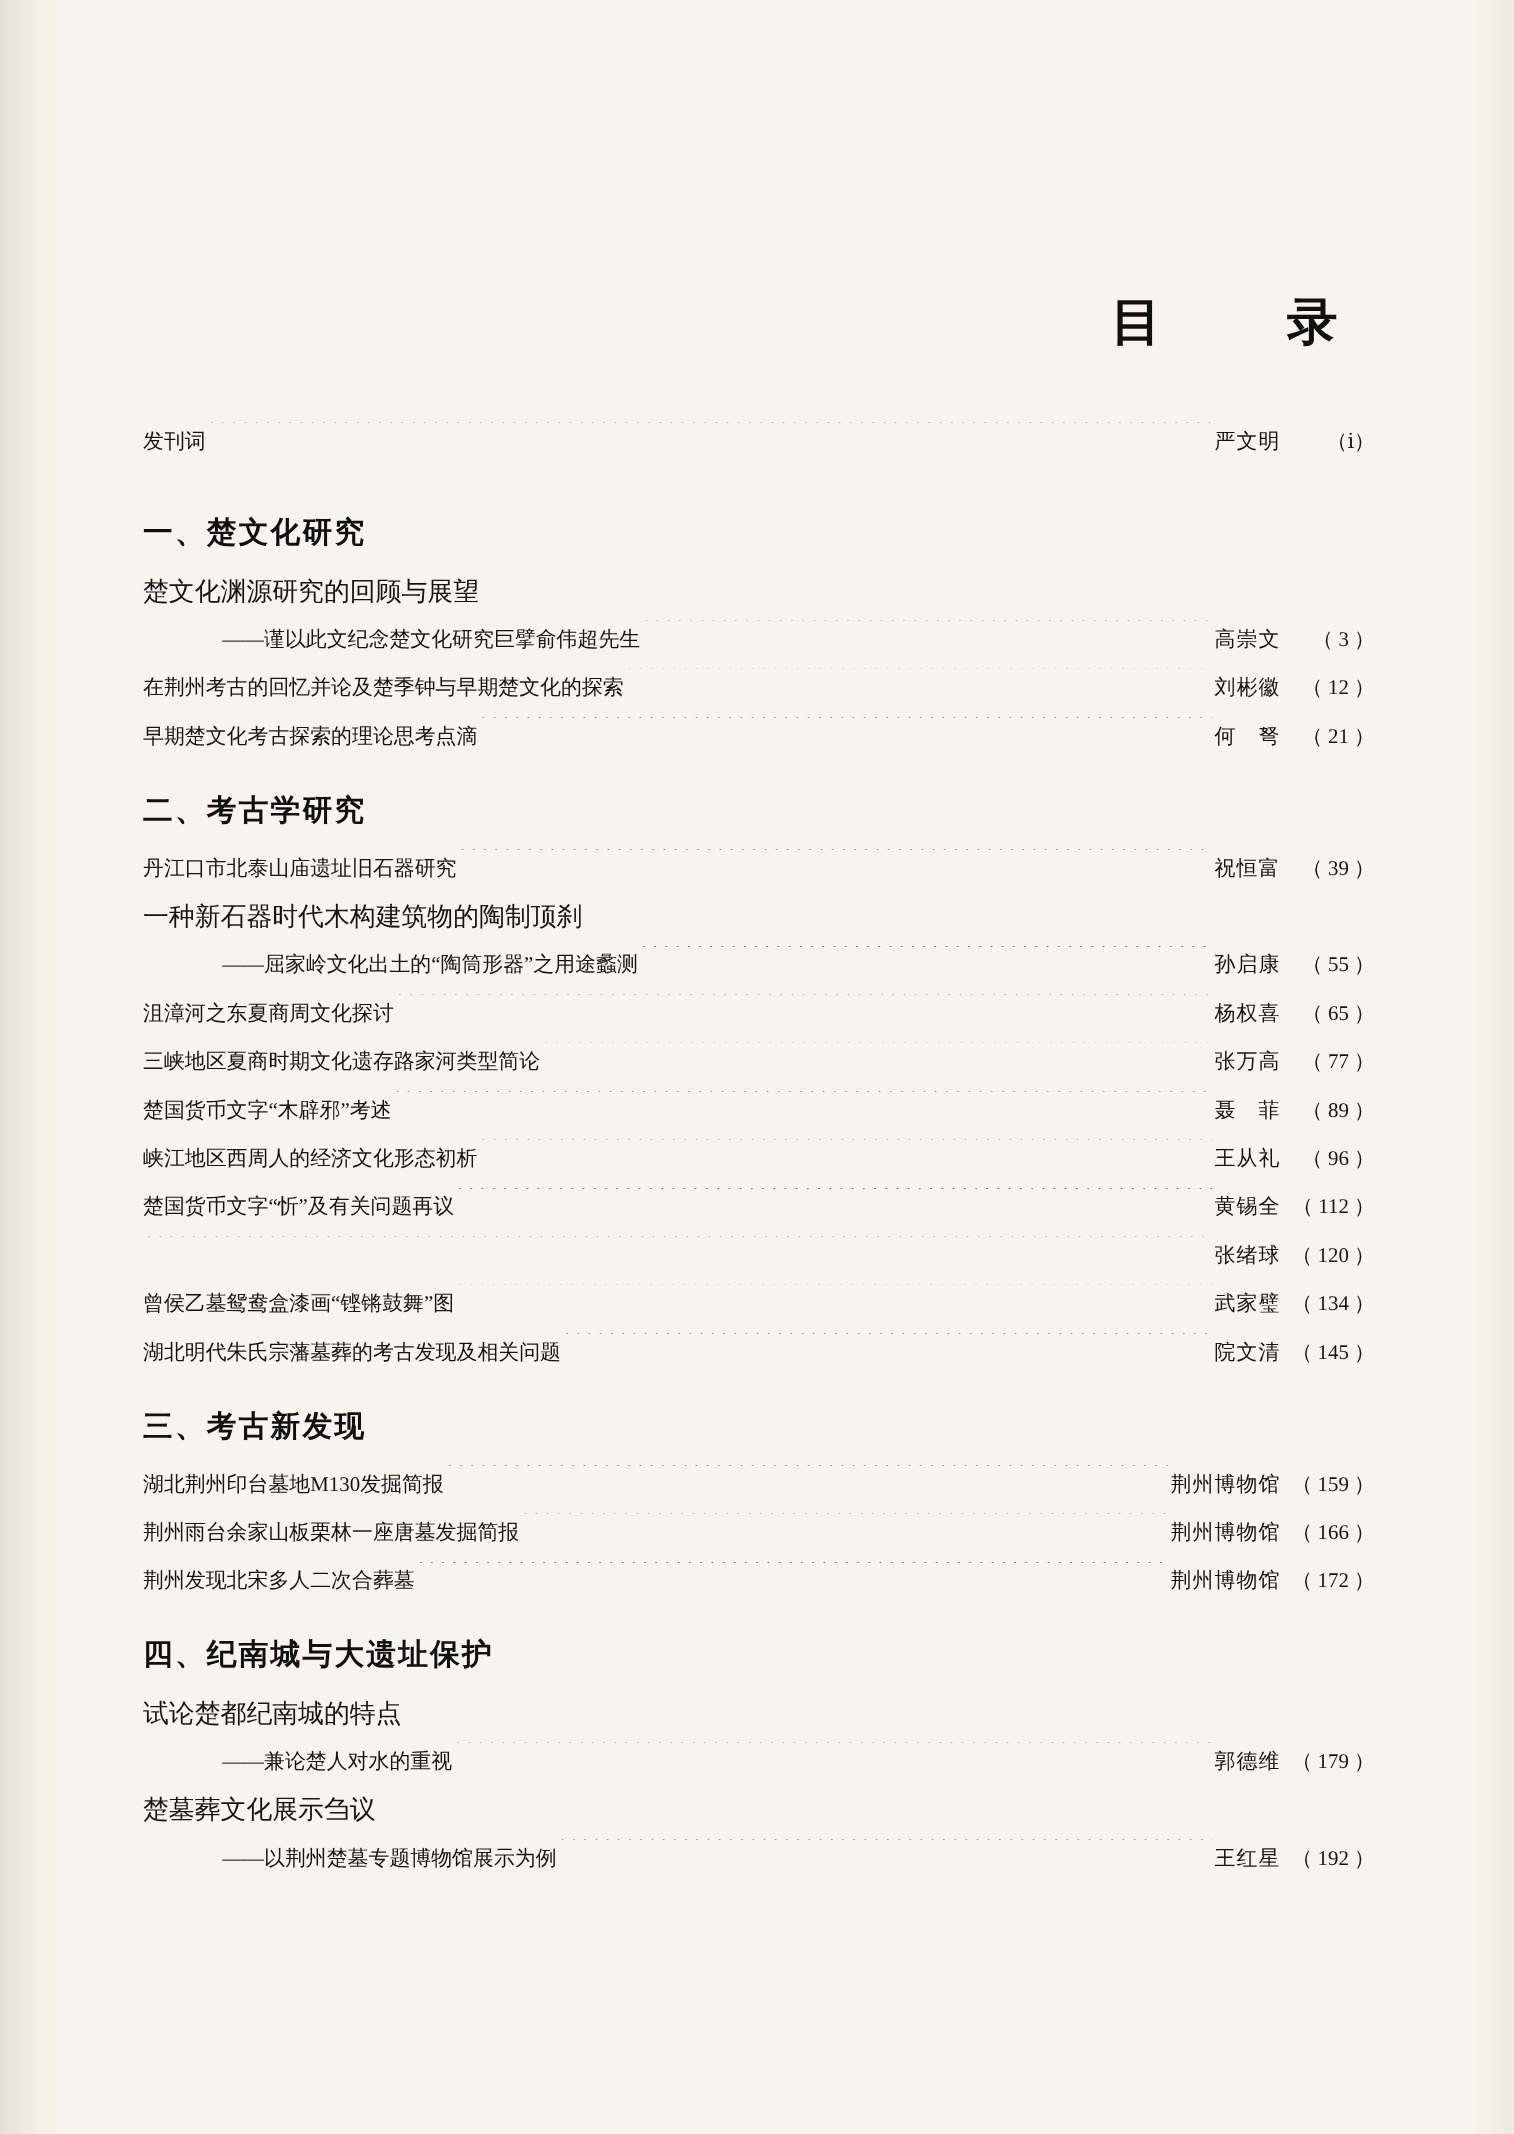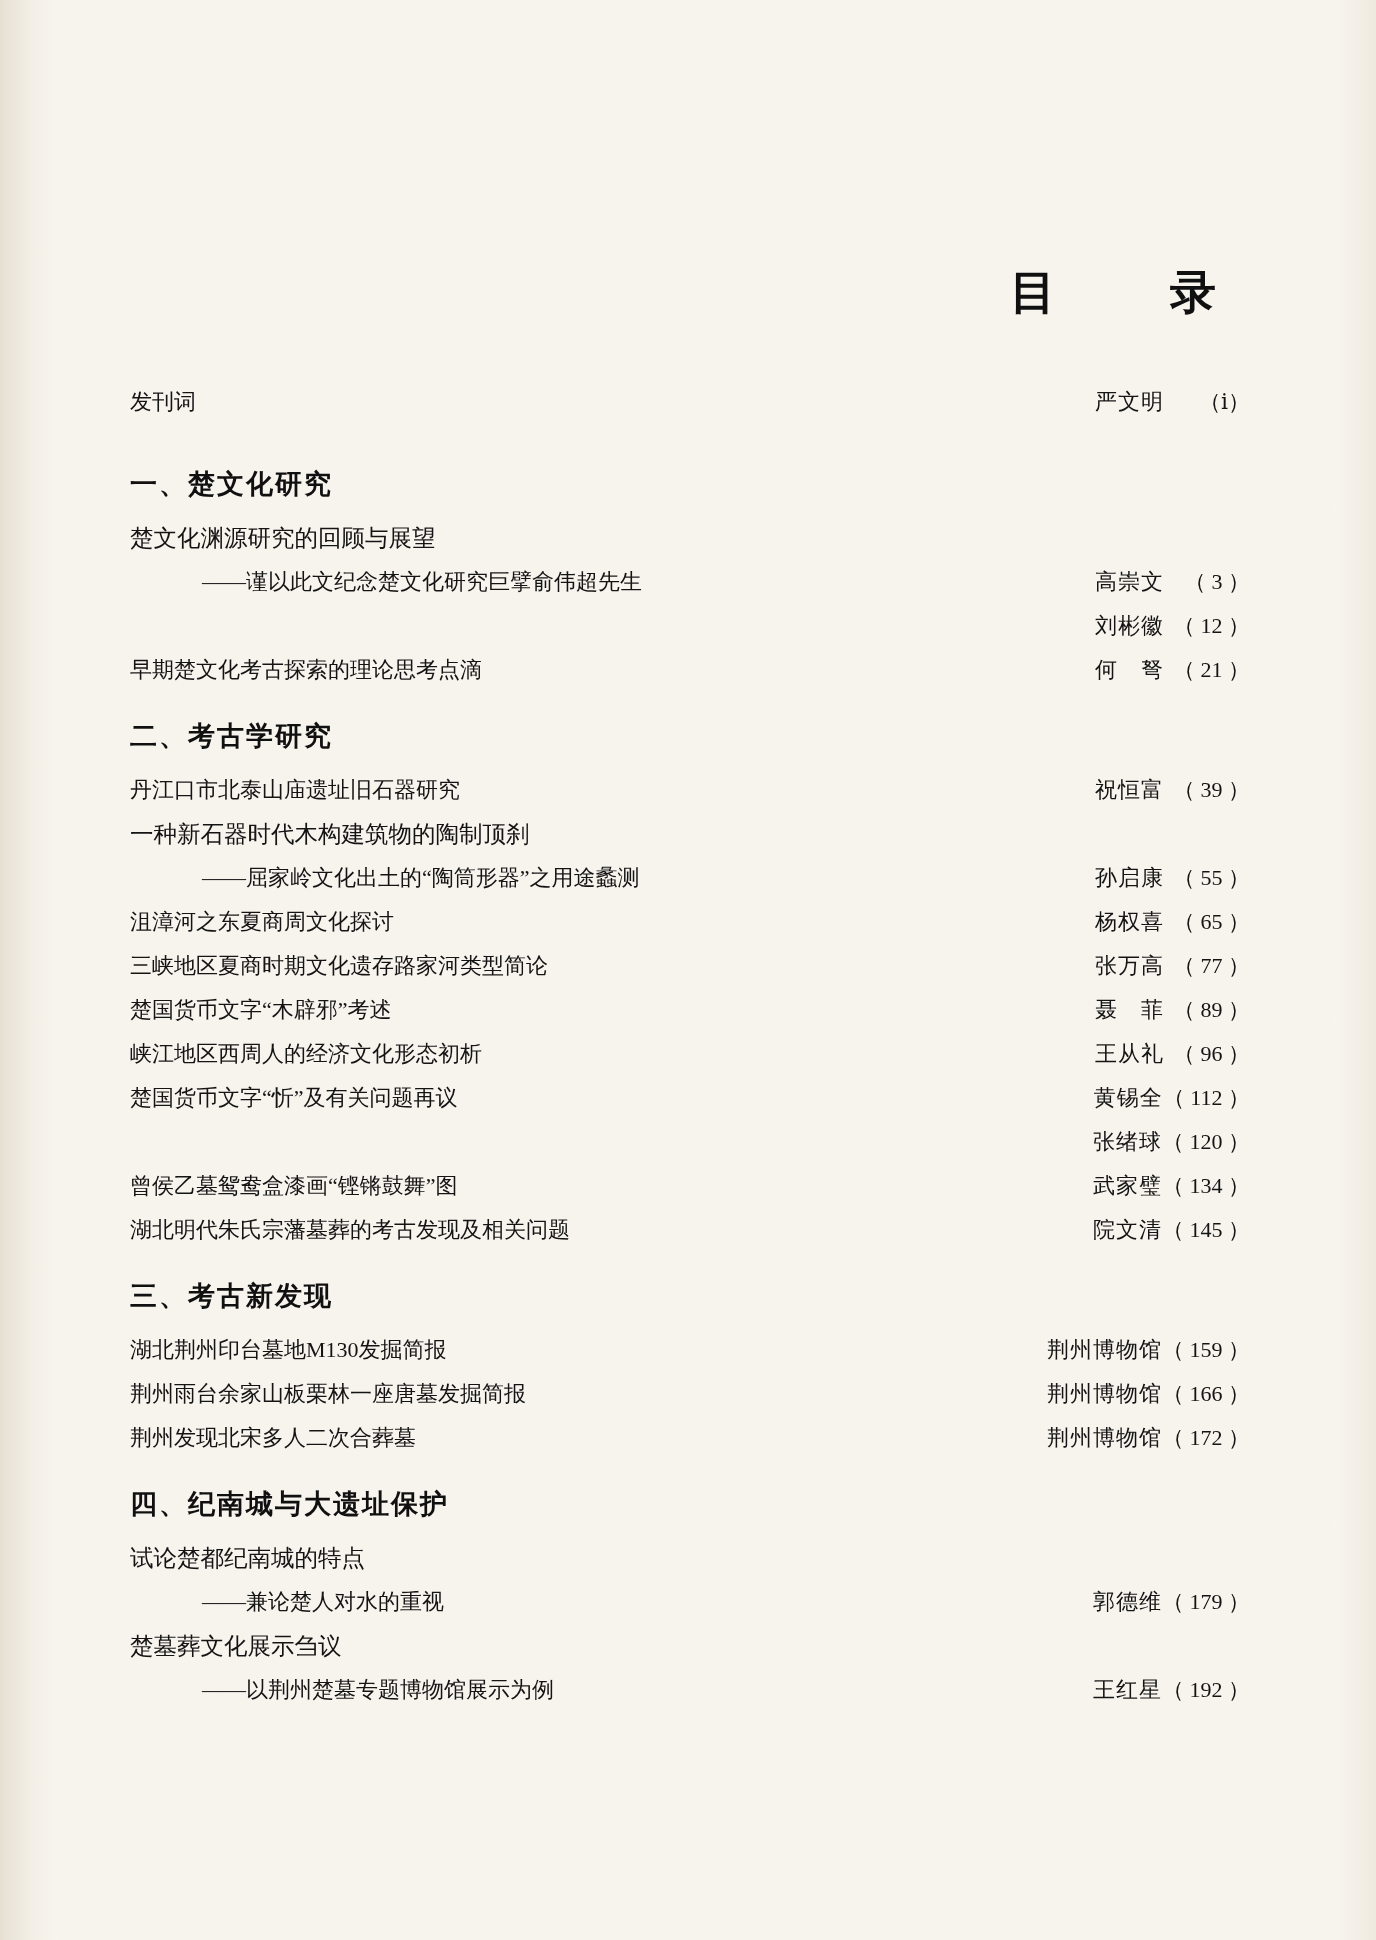--- a/index.html
+++ b/index.html
@@ -57,21 +57,21 @@
     font-size: 27px;
     font-weight: bold;
     margin: 26px 0 14px 0;
     letter-spacing: 2px;
     color: #101010;
     font-family: "DejaVu Serif", "Liberation Serif", serif;
   }
   .entry {
     display: flex;
     align-items: baseline;
-    font-size: 22px;
+    font-size: 19px;
     line-height: 44px;
     color: #141414;
     white-space: nowrap;
   }
   .entry .txt {
     flex: 0 0 auto;
   }
   .entry .dots {
     flex: 1 1 auto;
     overflow: hidden;
@@ -136,20 +136,21 @@
 
     <div class="plain">楚文化渊源研究的回顾与展望</div>
     <div class="entry sub">
       <span class="txt">——谨以此文纪念楚文化研究巨擘俞伟超先生</span>
       <span class="dots"></span>
       <span class="author">高崇文</span>
       <span class="page-no">（ 3 ）</span>
     </div>
 
     <div class="entry">
+      <span class="txt">在荆州考古的回忆并论及楚季钟与早期楚文化的探索</span>
       <span class="dots"></span>
       <span class="author">刘彬徽</span>
       <span class="page-no">（ 12 ）</span>
     </div>
 
     <div class="entry">
       <span class="txt">早期楚文化考古探索的理论思考点滴</span>
       <span class="dots"></span>
       <span class="author">何　弩</span>
       <span class="page-no">（ 21 ）</span>

